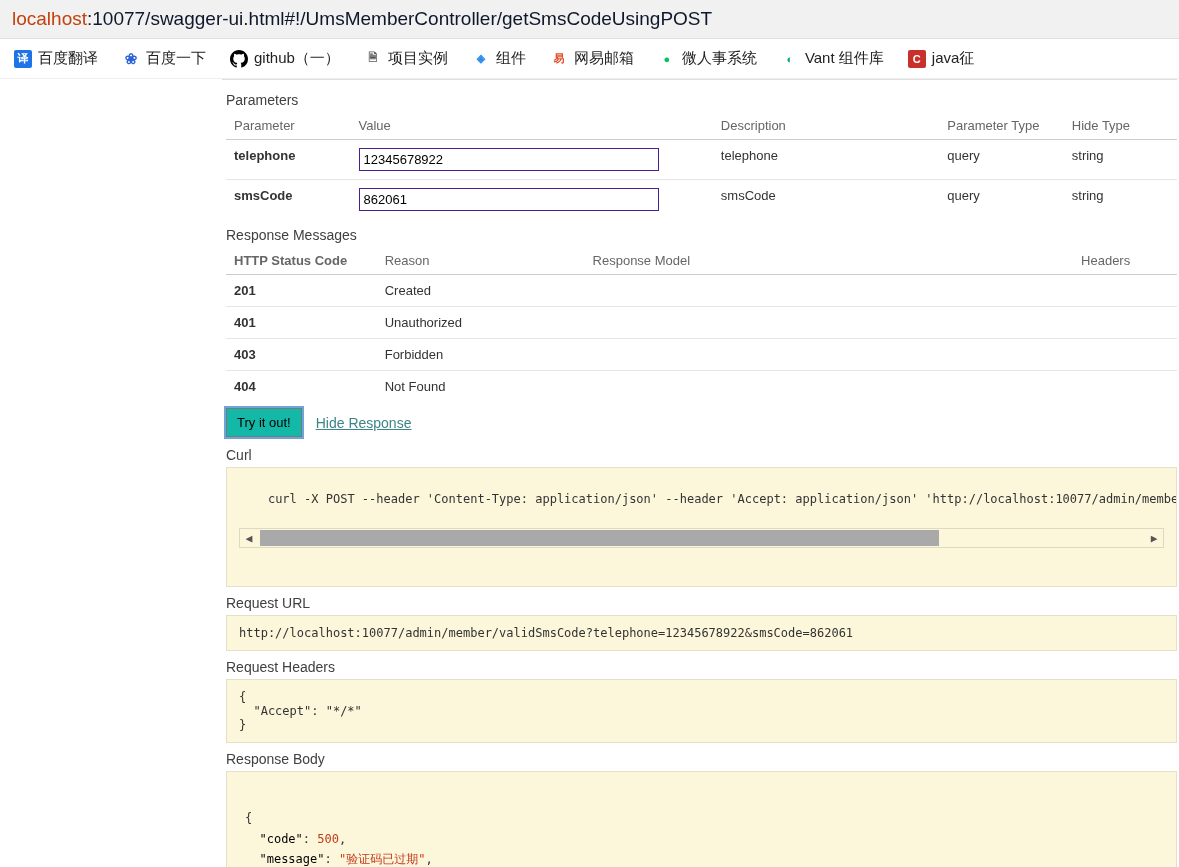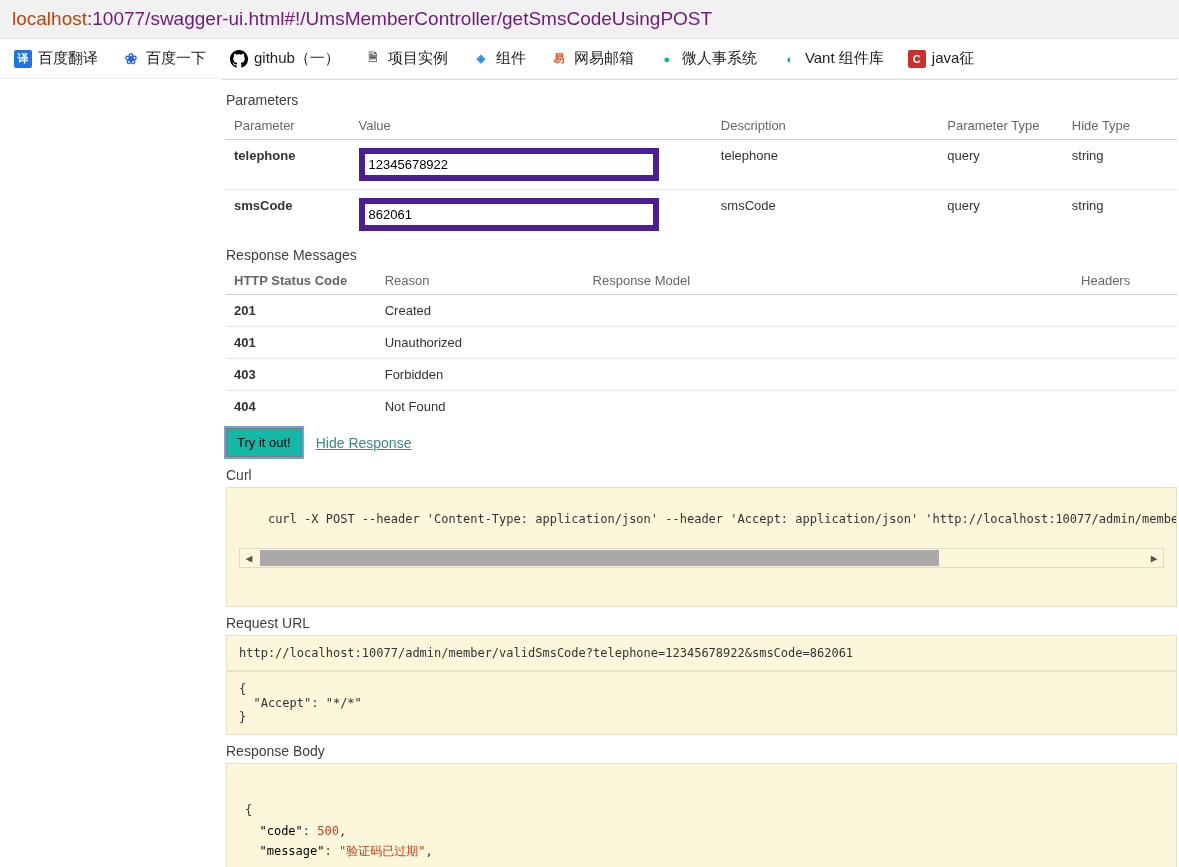--- a/index.html
+++ b/index.html
@@ -15,21 +15,21 @@
   .addr-bar {
     background: #f1f1f1;
     color: #555;
     padding: 8px 12px;
     font-size: 19px;
     border-bottom: 1px solid #e0e0e0;
     white-space: nowrap;
     overflow: hidden;
   }
   .addr-bar .host { color: #c2410c; }
-  .addr-bar .rest { color: #701a75; }
+  .addr-bar .rest { color: #0f172a; }
   
   .bookmarks {
     display: flex;
     align-items: center;
     gap: 24px;
     padding: 10px 14px;
     background: #fff;
     border-bottom: 1px solid #eee;
     font-size: 15px;
     color: #222;
@@ -82,21 +82,21 @@
   }
   .col-param { width: 110px; font-weight: bold;}
   .col-value { width: 320px; }
   .col-desc  { width: 200px; }
   .col-ptype { width: 110px; }
   .col-dtype { width: 100px; }
   input.swagger-input {
     width: 300px;
     padding: 3px 4px;
     font-size: 13px;
-    border: 6px solid #4c1d95;
+    border: 1px solid #4c1d95;
     background: #fff;
   }
   .try-row { display:flex; align-items:center; gap:14px; margin:6px 0 10px 0;}
   .try-btn {
     border: 1px solid #7a7a7a;
     background: #14b8a6;
     padding: 6px 10px;
     font-size: 13px;
     cursor: pointer;
     outline: 2px solid #6ea3dc;
@@ -270,20 +270,21 @@
       <span class="scroll-arrow">◀</span>
       <div class="scroll-bar"></div>
       <div style="flex:0.3"></div>
       <span class="scroll-arrow">▶</span>
     </div>
   </div>
 
   <div class="section-title">Request URL</div>
   <div class="codebox"><span>http://localhost:10077/admin/member/validSmsCode?telephone=12345678922&amp;smsCode=862061</span></div>
 
+  <div class="section-title">Request Headers</div>
   <div class="codebox"><span>{
   "Accept": "*/*"
 }</span></div>
 
   <div class="section-title">Response Body</div>
   <div class="codebox" style="line-height:1.7; padding:16px 18px;" id="response-body-pre">
 <span class="json-punc">{</span>
   <span class="json-attr">"code"</span><span class="json-punc">: </span><span class="json-num">500</span><span class="json-punc">,</span>
   <span class="json-attr">"message"</span><span class="json-punc">: </span><span class="json-str">"验证码已过期"</span><span class="json-punc">,</span>
   

